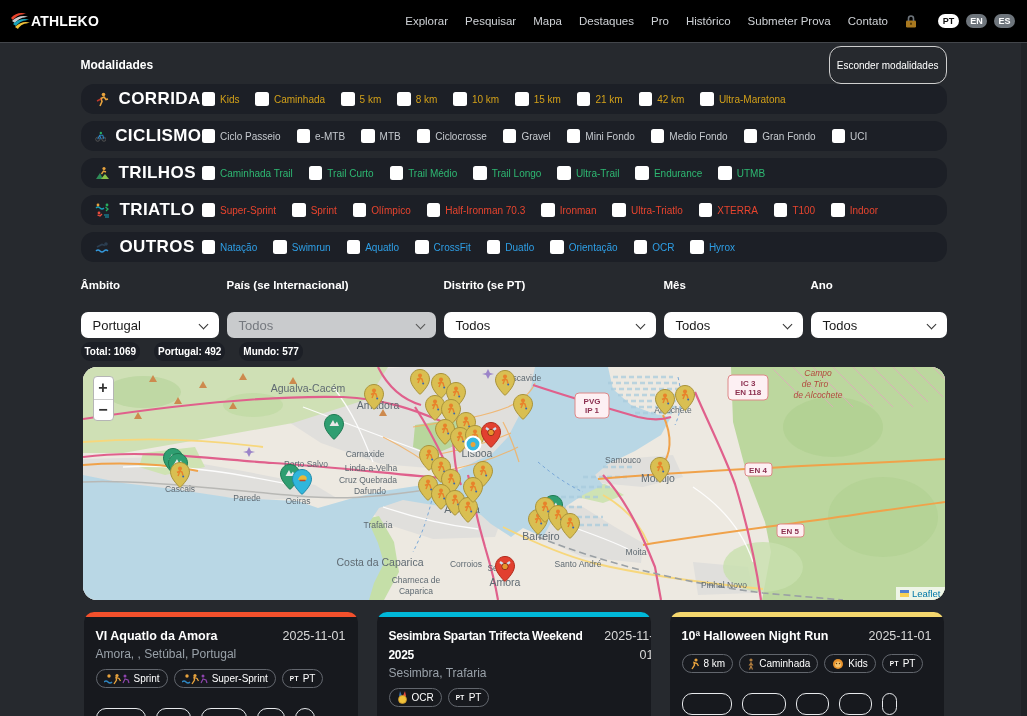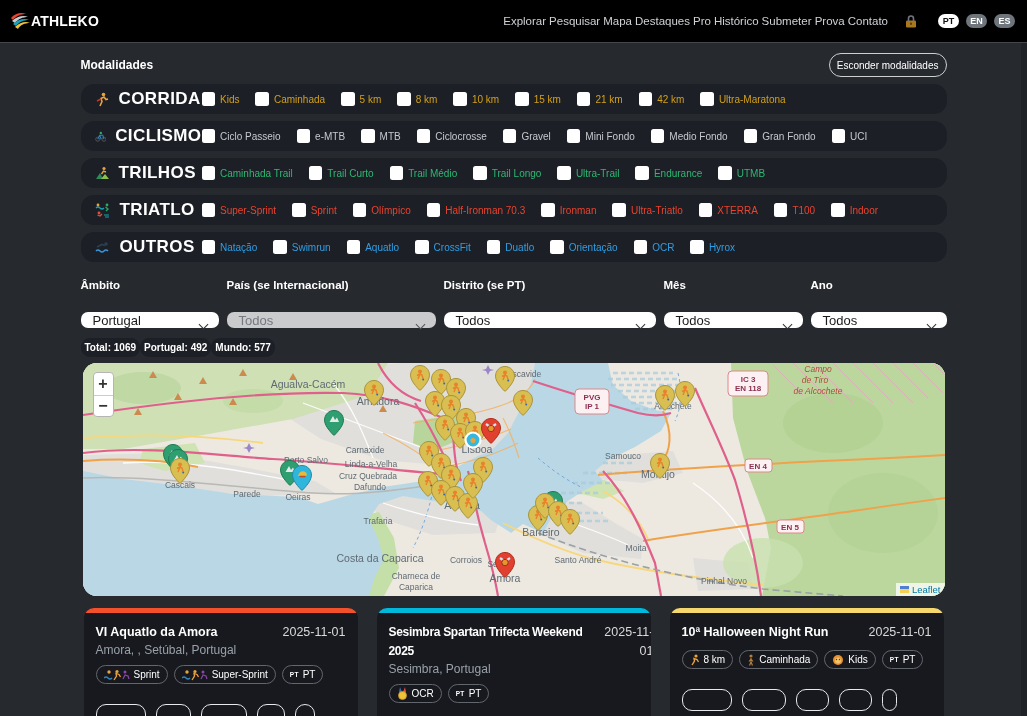--- a/index.html
+++ b/index.html
@@ -3,56 +3,56 @@
 <meta charset="utf-8">
 <title>ATHLEKO</title>
 <style>
 *{margin:0;padding:0;box-sizing:border-box}
 html,body{width:1027px;height:716px;overflow:hidden;background:#26292e;font-family:"Liberation Sans",sans-serif}
 body::after{content:"";position:fixed;right:0;top:43px;width:6px;height:673px;background:#1f2226}
 
 nav{height:43px;background:#000;border-bottom:1px solid #43464b;display:flex;align-items:center;padding:0 12px 0 10px}
 .brand{display:flex;align-items:center;}
 .brand b{color:#fff;font-size:14px;letter-spacing:.2px}
-.navlinks{margin-left:auto;display:flex;align-items:flex-end;gap:3px}
+.navlinks{margin-left:auto;display:flex;align-items:flex-end;gap:17px}
 .navlinks a{color:#cfd2d6;font-size:11.5px;text-decoration:none}
 .lock{margin-left:17px}
 .langs{display:flex;gap:7px;margin-left:21px}
 .pill{height:14px;min-width:21px;border-radius:8px;font-size:9px;font-weight:bold;display:flex;align-items:center;justify-content:center;padding:0 4px}
 .pill.pt{background:#fff;color:#111}
 .pill.gr{background:#6e757c;color:#fff}
 
 .container{width:866px;margin:0 auto}
 .modhead{display:flex;align-items:center;justify-content:space-between;margin-top:10px;height:24px}
 .modhead h2{color:#fff;font-size:12px;font-weight:bold}
-.btn-esc{background:transparent;border:1px solid #cfcfcf;border-radius:12px;color:#fff;font-size:10px;height:24px;padding:0 7px;font-family:inherit}
+.btn-esc{background:transparent;border:1px solid #cfcfcf;border-radius:12px;color:#fff;font-size:10px;height:38px;padding:0 7px;font-family:inherit}
 
 .mrow{height:30px;background:#1c1f26;border-radius:13px;display:flex;align-items:center;padding-left:14px;margin-top:7px}
 .mrow:first-of-type{margin-top:5px}
 .cat{display:flex;align-items:center;gap:9px;width:107px;flex:0 0 107px}
 .cat b{color:#fff;font-size:17px;letter-spacing:.4px}
 .items{display:flex;align-items:center;gap:16px}
 .it{display:flex;align-items:center;gap:5px;font-size:10px;white-space:nowrap}
 .cb{width:13.5px;height:13.5px;background:#fff;border-radius:2.5px;flex:0 0 13.5px}
 .c-gold .it{color:#d2a019}
 .c-gray .it{color:#c6cacf}
 .c-green .it{color:#2eb872}
 .c-red .it{color:#e8442e}
 .c-blue .it{color:#2e9fe6}
 
 .filters{display:flex;gap:8px;margin-top:17px}
 .fg{display:flex;flex-direction:column}
 .fg label{color:#fff;font-size:11.5px;font-weight:600;margin-bottom:21px}
-.sel{height:16px;background:#fff;border-radius:7px;font-size:13px;color:#1a1a1a;display:flex;align-items:center;padding:0 12px;position:relative}
+.sel{height:26px;background:#fff;border-radius:7px;font-size:13px;color:#1a1a1a;display:flex;align-items:center;padding:0 12px;position:relative}
 .sel:after{content:"";position:absolute;right:12px;top:9px;width:6px;height:6px;border-right:1.6px solid #333;border-bottom:1.6px solid #333;transform:rotate(45deg)}
 .sel.dis{background:#c9cbcd;color:#75797f}
 .sel.dis:after{border-color:#555}
 .w1{width:138px}.w2{width:209px}.w3{width:212px}.w4{width:139px}.w5{width:136px}
 
-.stats{display:flex;margin-top:10px}
+.stats{display:flex;gap:14px;margin-top:4px}
 .stat{background:#1c1f26;border-radius:9px;height:19px;display:flex;align-items:center;padding:0 4px;color:#fff;font-size:10px;font-weight:bold}
 
 .mapwrap{margin-top:6px;width:862px;height:233px;margin-left:auto;margin-right:auto;border-radius:14px;overflow:hidden;position:relative;background:#eee9e1}
 
 .cards{display:grid;grid-template-columns:1fr 1fr 1fr;gap:19px;margin-top:12px;width:860px;margin-left:auto;margin-right:auto}
 .card{background:#17191e;border-radius:10px;overflow:hidden}
 .cbar{height:5px}
 .cbody{padding:10px 12px 0 12px}
 .trow{display:flex;justify-content:space-between;gap:21px}
 .ct{color:#fff;font-size:12.5px;font-weight:bold;line-height:1.55}
@@ -502,21 +502,21 @@
         </div>
       </div>
     </div>
     <div class="card card2">
       <div class="cbar" style="background:#00b8d9"></div>
       <div class="cbody">
         <div class="trow">
             <span class="ct" style="white-space:nowrap;font-size:12px;letter-spacing:-.3px">Sesimbra Spartan Trifecta Weekend<br>2025</span>
             <span class="cd" style="flex:0 0 50px">2025-11-<br>01</span>
           </div>
-        <div class="loc">Sesimbra, Portugal</div>
+        <div class="loc">Sesimbra, Trafaria</div>
         <div class="badges">
           <span class="bdg"><svg width="11" height="13" viewBox="0 0 11 13">
                 <path d="M3,0 L5,5 L2,5 Z" fill="#3a6ea8"></path>
                 <path d="M8,0 L9,5 L6,5 Z" fill="#e84c3d"></path>
                 <circle cx="5.5" cy="8.5" r="4" fill="#f0c23a" stroke="#c9952c" stroke-width="0.8"></circle>
               </svg>OCR</span>
           <span class="bdg"><span class="fpt">PT</span>PT</span>
         </div>
       </div>
     </div>

